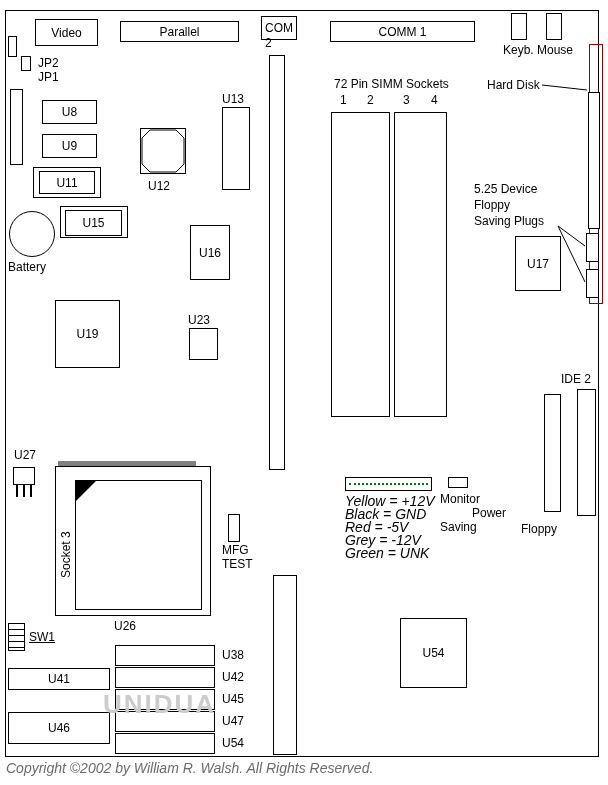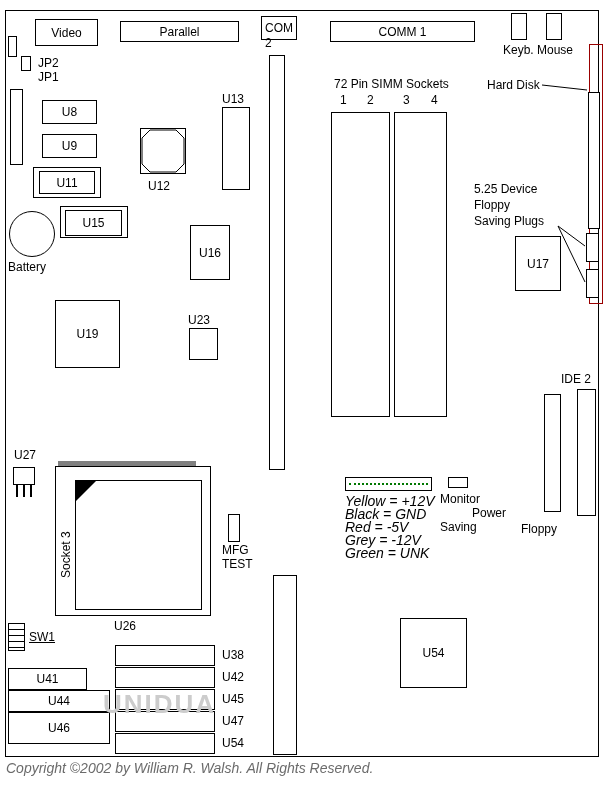--- a/index.html
+++ b/index.html
@@ -172,22 +172,21 @@
   <div class="lbl" style="left:452px;top:507px;margin-left:20px;">Power</div>
   <div class="lbl" style="left:440px;top:521px;">Saving</div>
 
   <div class="box cc" style="left:400px;top:618px;width:67px;height:70px;">U54</div>
 
   <div class="box" style="left:273px;top:575px;width:24px;height:180px;"></div>
 
   <div class="box" style="left:8px;top:623px;width:17px;height:28px;background:repeating-linear-gradient(to bottom,#fff 0 5px,#000 5px 6px);"></div>
   <div class="lbl" style="left:29px;top:631px;text-decoration:underline;">SW1</div>
 
-  <div class="box cc" style="left:8px;top:668px;width:79px;height:22px;">U41</div>
-  <div class="box cc" style="left:8px;top:690px;width:102px;height:22px;">U44</div>
+  <div class="box cc" style="left:8px;top:668px;width:102px;height:22px;">U41</div>
   <div class="box cc" style="left:8px;top:712px;width:102px;height:32px;">U46</div>
 
   <div class="box" style="left:115px;top:645px;width:100px;height:21px;"></div>
   <div class="box" style="left:115px;top:667px;width:100px;height:21px;"></div>
   <div class="box" style="left:115px;top:689px;width:100px;height:21px;"></div>
   <div class="box" style="left:115px;top:711px;width:100px;height:21px;"></div>
   <div class="box" style="left:115px;top:733px;width:100px;height:21px;"></div>
 
   <div class="lbl" style="left:222px;top:649px;">U38</div>
   <div class="lbl" style="left:222px;top:671px;">U42</div>

